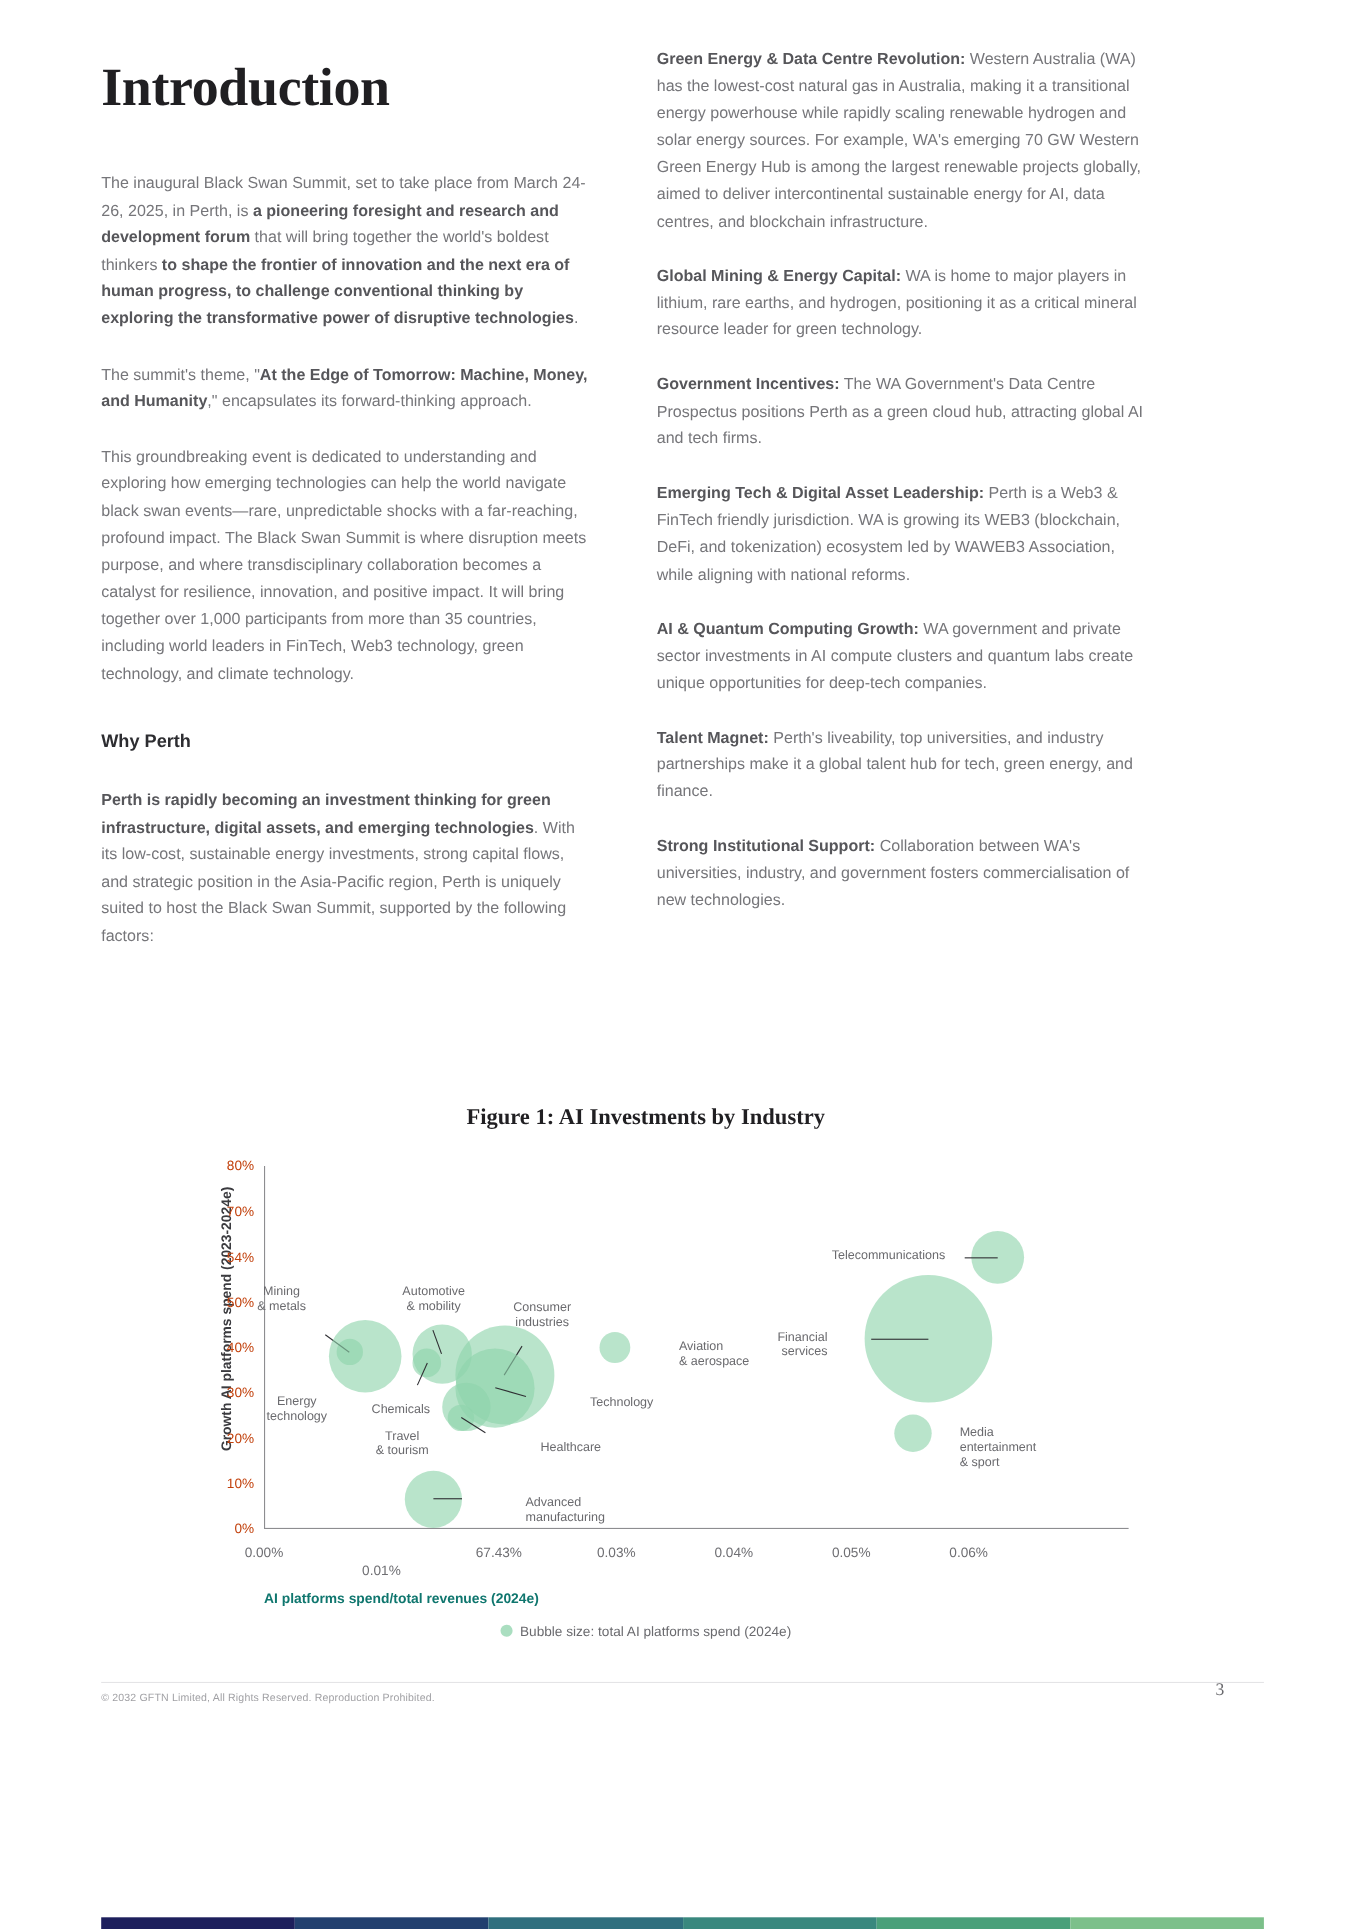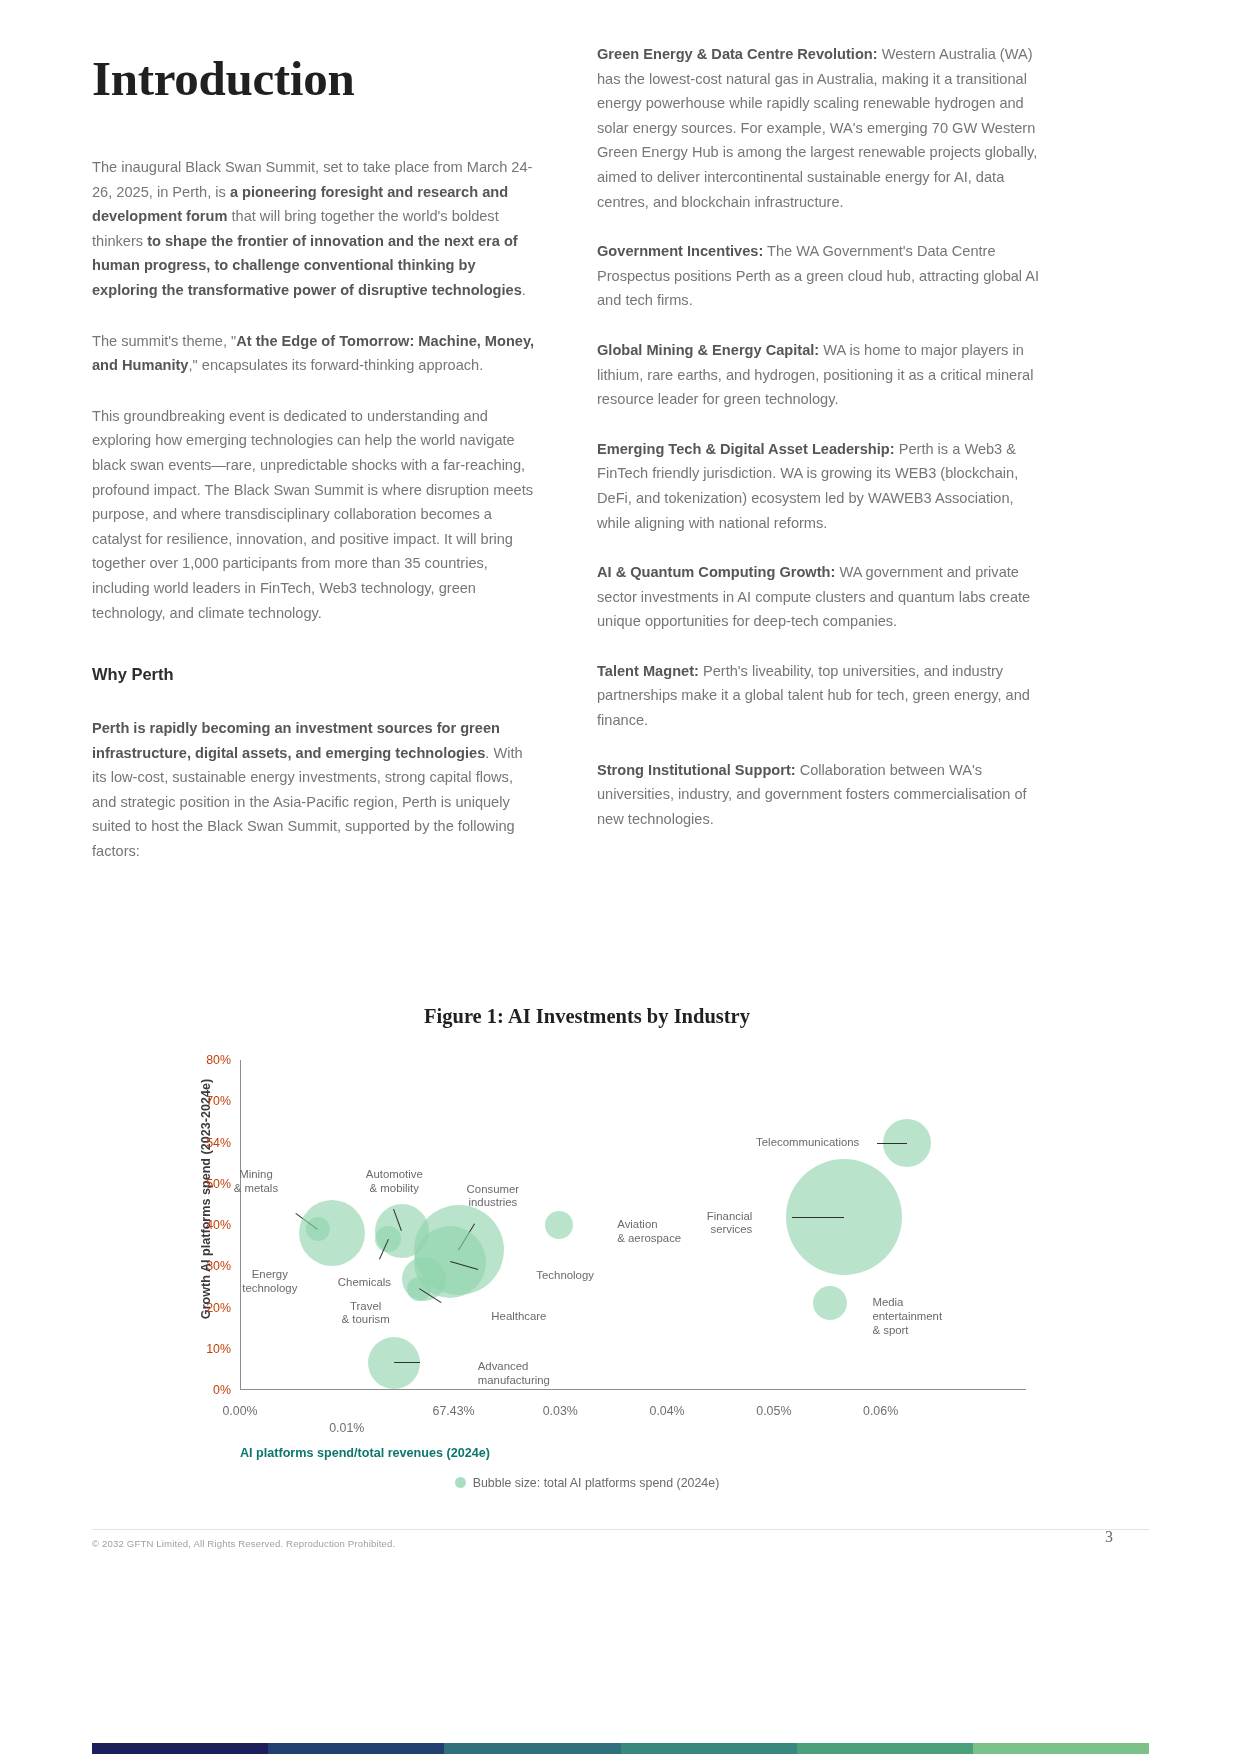--- a/index.html
+++ b/index.html
@@ -156,29 +156,29 @@
 
   <div class="col-left">
     <h1 class="title">Introduction</h1>
     <div id="left-paras">
         <p class="body"><span>The inaugural Black Swan Summit, set to take place from March 24-26, 2025, in Perth, is </span><strong>a pioneering foresight and research and development forum</strong><span> that will bring together the world's boldest thinkers </span><strong>to shape the frontier of innovation and the next era of human progress, to challenge conventional thinking by exploring the transformative power of disruptive technologies</strong><span>.</span></p>
         <p class="body"><span>The summit's theme, "</span><strong>At the Edge of Tomorrow: Machine, Money, and Humanity</strong><span>," encapsulates its forward-thinking approach.</span></p>
         <p class="body"><span>This groundbreaking event is dedicated to understanding and exploring how emerging technologies can help the world navigate black swan events—rare, unpredictable shocks with a far-reaching,  profound impact. The Black Swan Summit is where disruption meets purpose, and where transdisciplinary collaboration becomes a catalyst for resilience, innovation, and positive impact. It will bring together over 1,000 participants from more than 35 countries, including world leaders in FinTech, Web3 technology, green technology, and climate technology.</span></p>
       </div>
     <h2 class="sub">Why Perth</h2>
     <div id="left-paras-2">
-        <p class="body"><strong>Perth is rapidly becoming an investment sources for green infrastructure, digital assets, and emerging technologies</strong><span>. With its low-cost, sustainable energy investments, strong capital flows, and strategic position in the Asia-Pacific region, Perth is uniquely suited to host the Black Swan Summit, supported by the following factors:</span></p>
+        <p class="body"><strong>Perth is rapidly becoming an investment thinking for green infrastructure, digital assets, and emerging technologies</strong><span>. With its low-cost, sustainable energy investments, strong capital flows, and strategic position in the Asia-Pacific region, Perth is uniquely suited to host the Black Swan Summit, supported by the following factors:</span></p>
       </div>
   </div>
 
   <div class="col-right">
     <div id="right-paras">
         <p class="body"><strong>Green Energy &amp; Data Centre Revolution:</strong><span> Western Australia (WA) has the lowest-cost natural gas in Australia, making it a transitional energy powerhouse while rapidly scaling renewable hydrogen and solar energy sources. For example, WA's emerging 70 GW Western Green Energy Hub is among the largest renewable projects globally, aimed to deliver intercontinental sustainable energy for AI, data centres, and blockchain infrastructure.</span></p>
+        <p class="body"><strong>Global Mining &amp; Energy Capital:</strong><span> WA is home to major players in lithium, rare earths, and hydrogen, positioning it as a critical mineral resource leader for green technology.</span></p>
         <p class="body"><strong>Government Incentives:</strong><span> The WA Government's Data Centre Prospectus positions Perth as a green cloud hub, attracting global AI and tech firms.</span></p>
-        <p class="body"><strong>Global Mining &amp; Energy Capital:</strong><span> WA is home to major players in lithium, rare earths, and hydrogen, positioning it as a critical mineral resource leader for green technology.</span></p>
         <p class="body"><strong>Emerging Tech &amp; Digital Asset Leadership:</strong><span> Perth is a Web3 &amp; FinTech friendly jurisdiction. WA is growing its WEB3 (blockchain, DeFi, and tokenization) ecosystem led by WAWEB3 Association, while aligning with national reforms.</span></p>
         <p class="body"><strong>AI &amp; Quantum Computing Growth:</strong><span> WA government and private sector investments in AI compute clusters and quantum labs create unique opportunities for deep-tech companies.</span></p>
         <p class="body"><strong>Talent Magnet:</strong><span> Perth's liveability, top universities, and industry partnerships make it a global talent hub for tech, green energy, and finance.</span></p>
         <p class="body"><strong>Strong Institutional Support:</strong><span> Collaboration between WA's universities, industry, and government fosters commercialisation of new technologies.</span></p>
       </div>
   </div>
 
   <div class="figure">
     <div class="fig-title">Figure 1: AI Investments by Industry</div>
 

